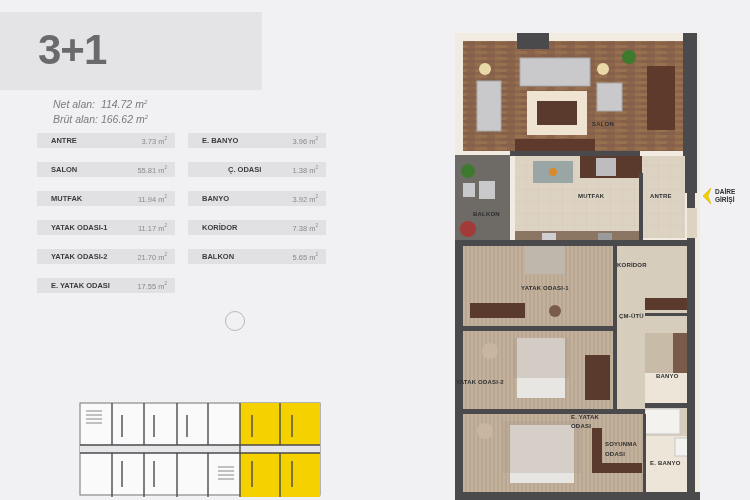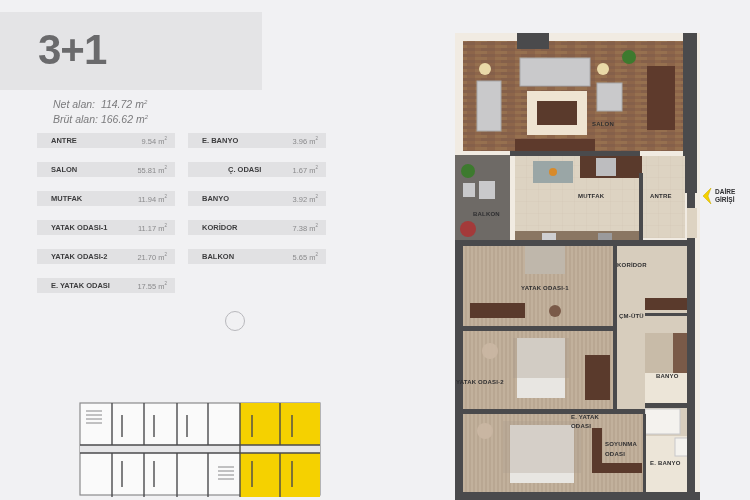--- a/index.html
+++ b/index.html
@@ -37,21 +37,21 @@
 
   <div class="area-line" style="top:98px;">
     <span>Net alan:</span>&nbsp;&nbsp;<span>114.72 m</span><sup>2</sup>
   </div>
   <div class="area-line" style="top:113px;">
     <span>Brüt alan:</span>&nbsp;<span>166.62 m</span><sup>2</sup>
   </div>
 
   <div class="row" style="left:37px;top:133px;width:138px;">
       <span class="lbl">ANTRE</span>
-      <span class="val"><span>9.54 m</span><sup>2</sup></span>
+      <span class="val"><span>3.73 m</span><sup>2</sup></span>
     </div>
   <div class="row" style="left:37px;top:162px;width:138px;">
       <span class="lbl">SALON</span>
       <span class="val"><span>55.81 m</span><sup>2</sup></span>
     </div>
   <div class="row" style="left:37px;top:191px;width:138px;">
       <span class="lbl">MUTFAK</span>
       <span class="val"><span>11.94 m</span><sup>2</sup></span>
     </div>
   <div class="row" style="left:37px;top:220px;width:138px;">
@@ -66,21 +66,21 @@
       <span class="lbl">E. YATAK ODASI</span>
       <span class="val"><span>17.55 m</span><sup>2</sup></span>
     </div>
 
   <div class="row" style="left:188px;top:133px;width:138px;">
       <span class="lbl">E. BANYO</span>
       <span class="val"><span>3.96 m</span><sup>2</sup></span>
     </div>
   <div class="row" style="left:188px;top:162px;width:138px;padding-left:40px;">
       <span class="lbl">Ç. ODASI</span>
-      <span class="val"><span>1.67 m</span><sup>2</sup></span>
+      <span class="val"><span>1.38 m</span><sup>2</sup></span>
     </div>
   <div class="row" style="left:188px;top:191px;width:138px;">
       <span class="lbl">BANYO</span>
       <span class="val"><span>3.92 m</span><sup>2</sup></span>
     </div>
   <div class="row" style="left:188px;top:220px;width:138px;">
       <span class="lbl">KORİDOR</span>
       <span class="val"><span>7.38 m</span><sup>2</sup></span>
     </div>
   <div class="row" style="left:188px;top:249px;width:138px;">

